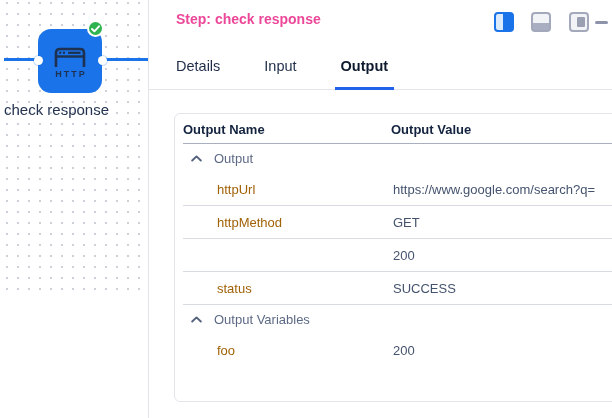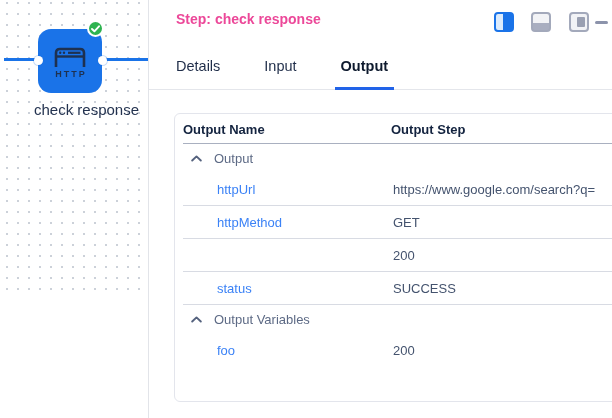--- a/index.html
+++ b/index.html
@@ -33,22 +33,22 @@
     background:#fff; top:55.5px; box-shadow:0 0 0 1px rgba(26,115,232,.25);
   }
   .port-in  { left:29.5px; }
   .port-out { left:93.5px; }
   .badge {
     position:absolute; left:83px; top:20px; width:17px; height:17px;
     background:#2eb350; border:2px solid #fff; border-radius:50%;
     display:flex; align-items:center; justify-content:center;
   }
   .node-label {
-    position:absolute; left:0; top:101px; width:133px; text-align:center;
-    font-size:15px; color:#243350;margin-left:16px;
+    position:absolute; left:0; top:101px; width:133px; text-align:left;
+    font-size:15px; color:#243350;
   }
 
   .divider-v { position:absolute; left:148px; top:0; width:1px; height:418px; background:#e2e4e9; }
 
   
   .panel { position:absolute; left:149px; top:0; right:0; height:418px; background:#fff; }
   .panel-title {
     position:absolute; left:27px; top:11px; font-size:14px; font-weight:bold; color:#ec4899;
   }
   .controls { position:absolute; top:12px; right:4px; display:flex; align-items:center; }
@@ -87,21 +87,21 @@
   .trow { position:relative; display:flex; align-items:center; }
   .trow-header { height:30px; }
   .trow-header .col { font-size:13px; font-weight:bold; color:#13233f; }
   .trow-header::after {
     content:""; position:absolute; left:8px; right:6px; bottom:0; border-bottom:1px solid #a9b0c0;
   }
   .trow-group { height:29px; }
   .trow-group .glabel { position:absolute; left:39px; font-size:13px; color:#5d6a85; }
   .chev { position:absolute; left:16px; top:11px; width:11px; height:7px; cursor:pointer; }
   .trow-data { height:33px; }
-  .trow-data .name { position:absolute; left:42px; font-size:13px; color:#3b82f6; }
+  .trow-data .name { position:absolute; left:42px; font-size:13px; color:#a16207; }
   .trow-data .val  { position:absolute; left:218px; right:0; font-size:13px; color:#44536e;
                      white-space:nowrap; overflow:hidden; }
   .trow-data.divided::after {
     content:""; position:absolute; left:8px; right:6px; bottom:0; border-bottom:1px solid #d8dbe3;
   }
   .hname { position:absolute; left:8px; }
   .hval  { position:absolute; left:216px; }
 </style>
 </head>
 <body>
@@ -150,21 +150,21 @@
   <div class="tabs">
     <div class="tab">Details</div>
     <div class="tab">Input</div>
     <div class="tab active">Output</div>
   </div>
 
   <div class="card">
 
     <div class="trow trow-header">
       <div class="col hname">Output Name</div>
-      <div class="col hval">Output Step</div>
+      <div class="col hval">Output Value</div>
     </div>
 
     <div class="trow trow-group">
       <svg class="chev" viewBox="0 0 11 7">
         <polyline points="1.2,5.5 5.5,1.4 9.8,5.5" fill="none" stroke="#55627e" stroke-width="1.9" stroke-linecap="round" stroke-linejoin="round"></polyline>
       </svg>
       <div class="glabel">Output</div>
     </div>
 
     <div class="trow trow-data divided">

